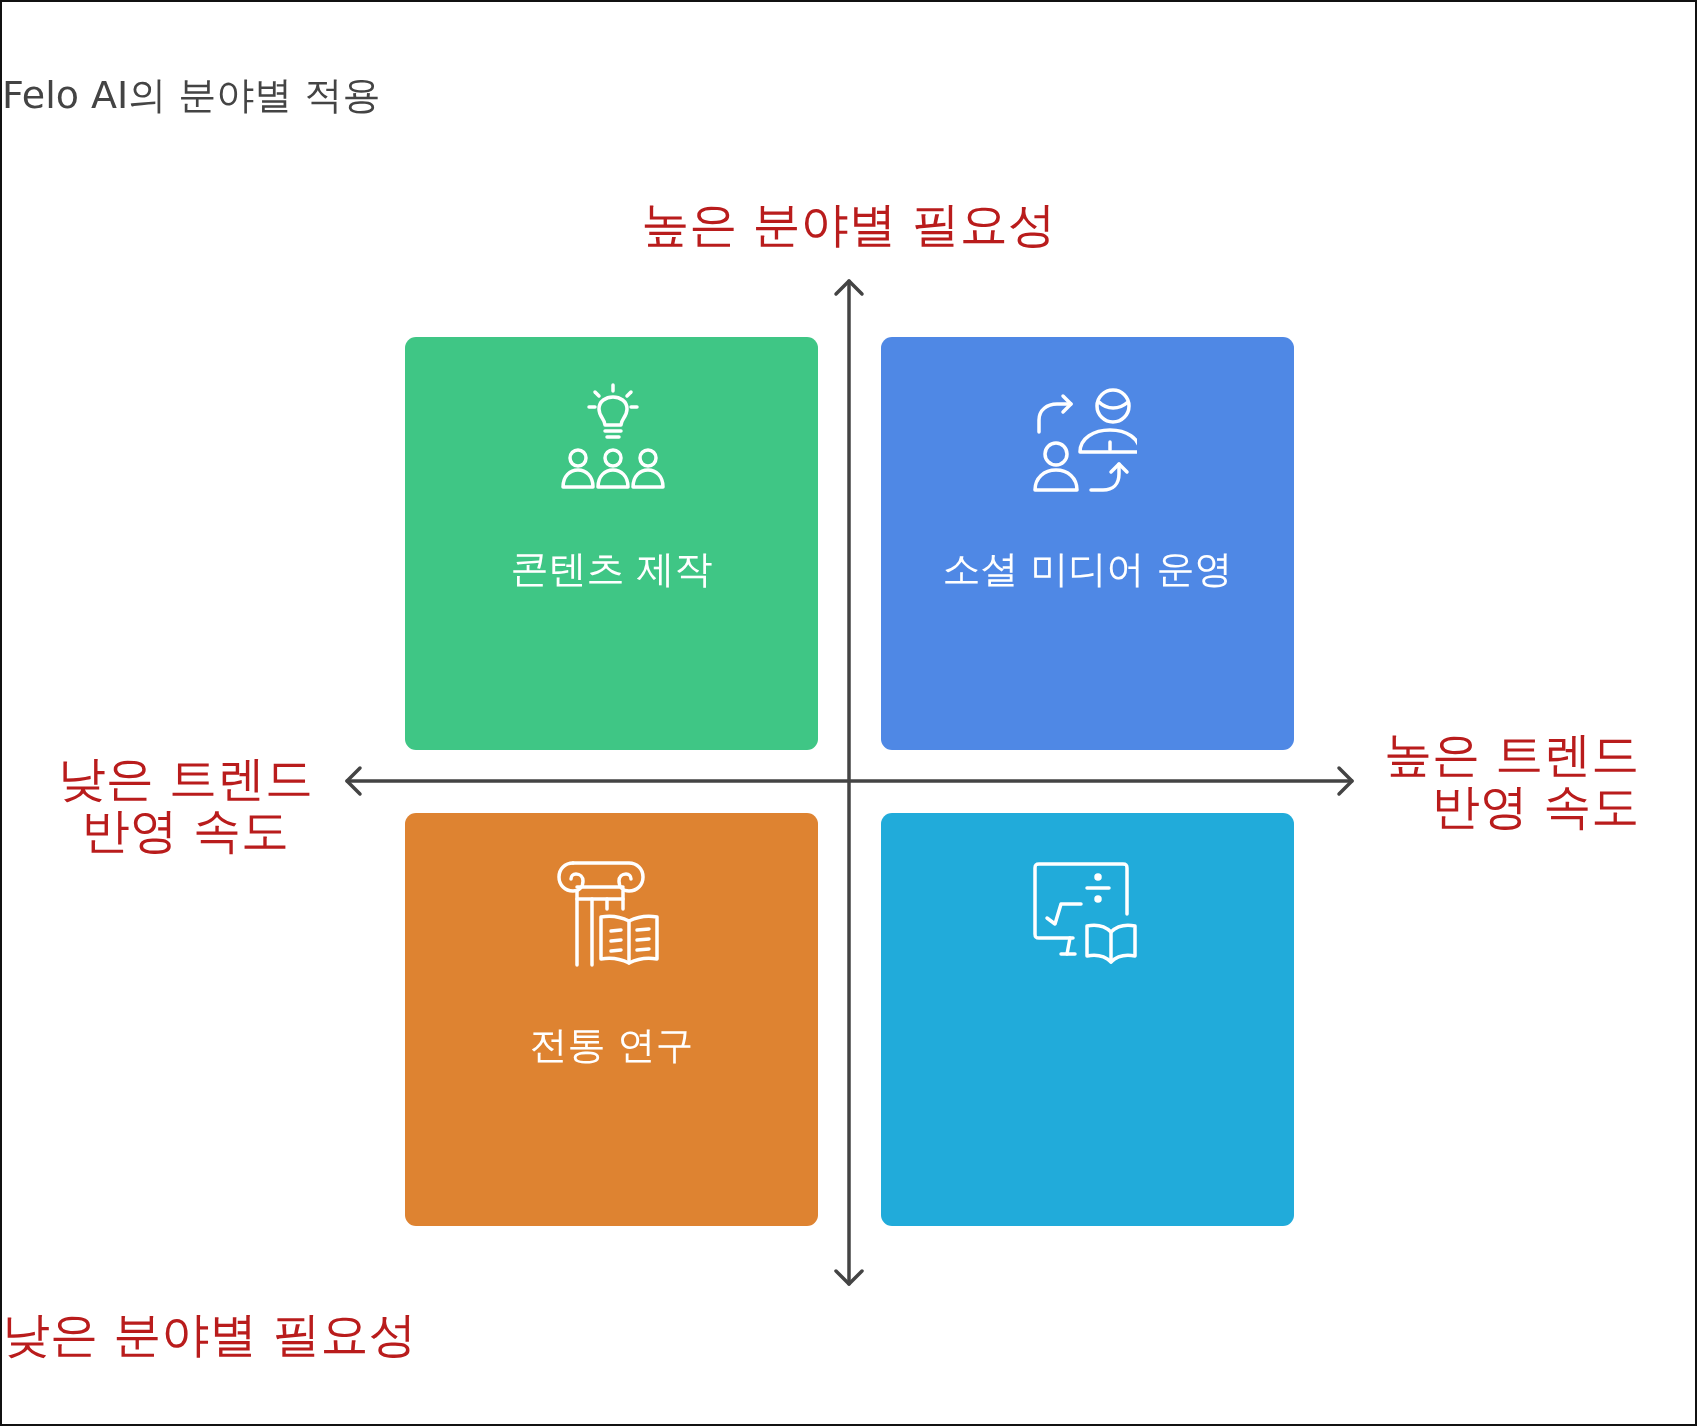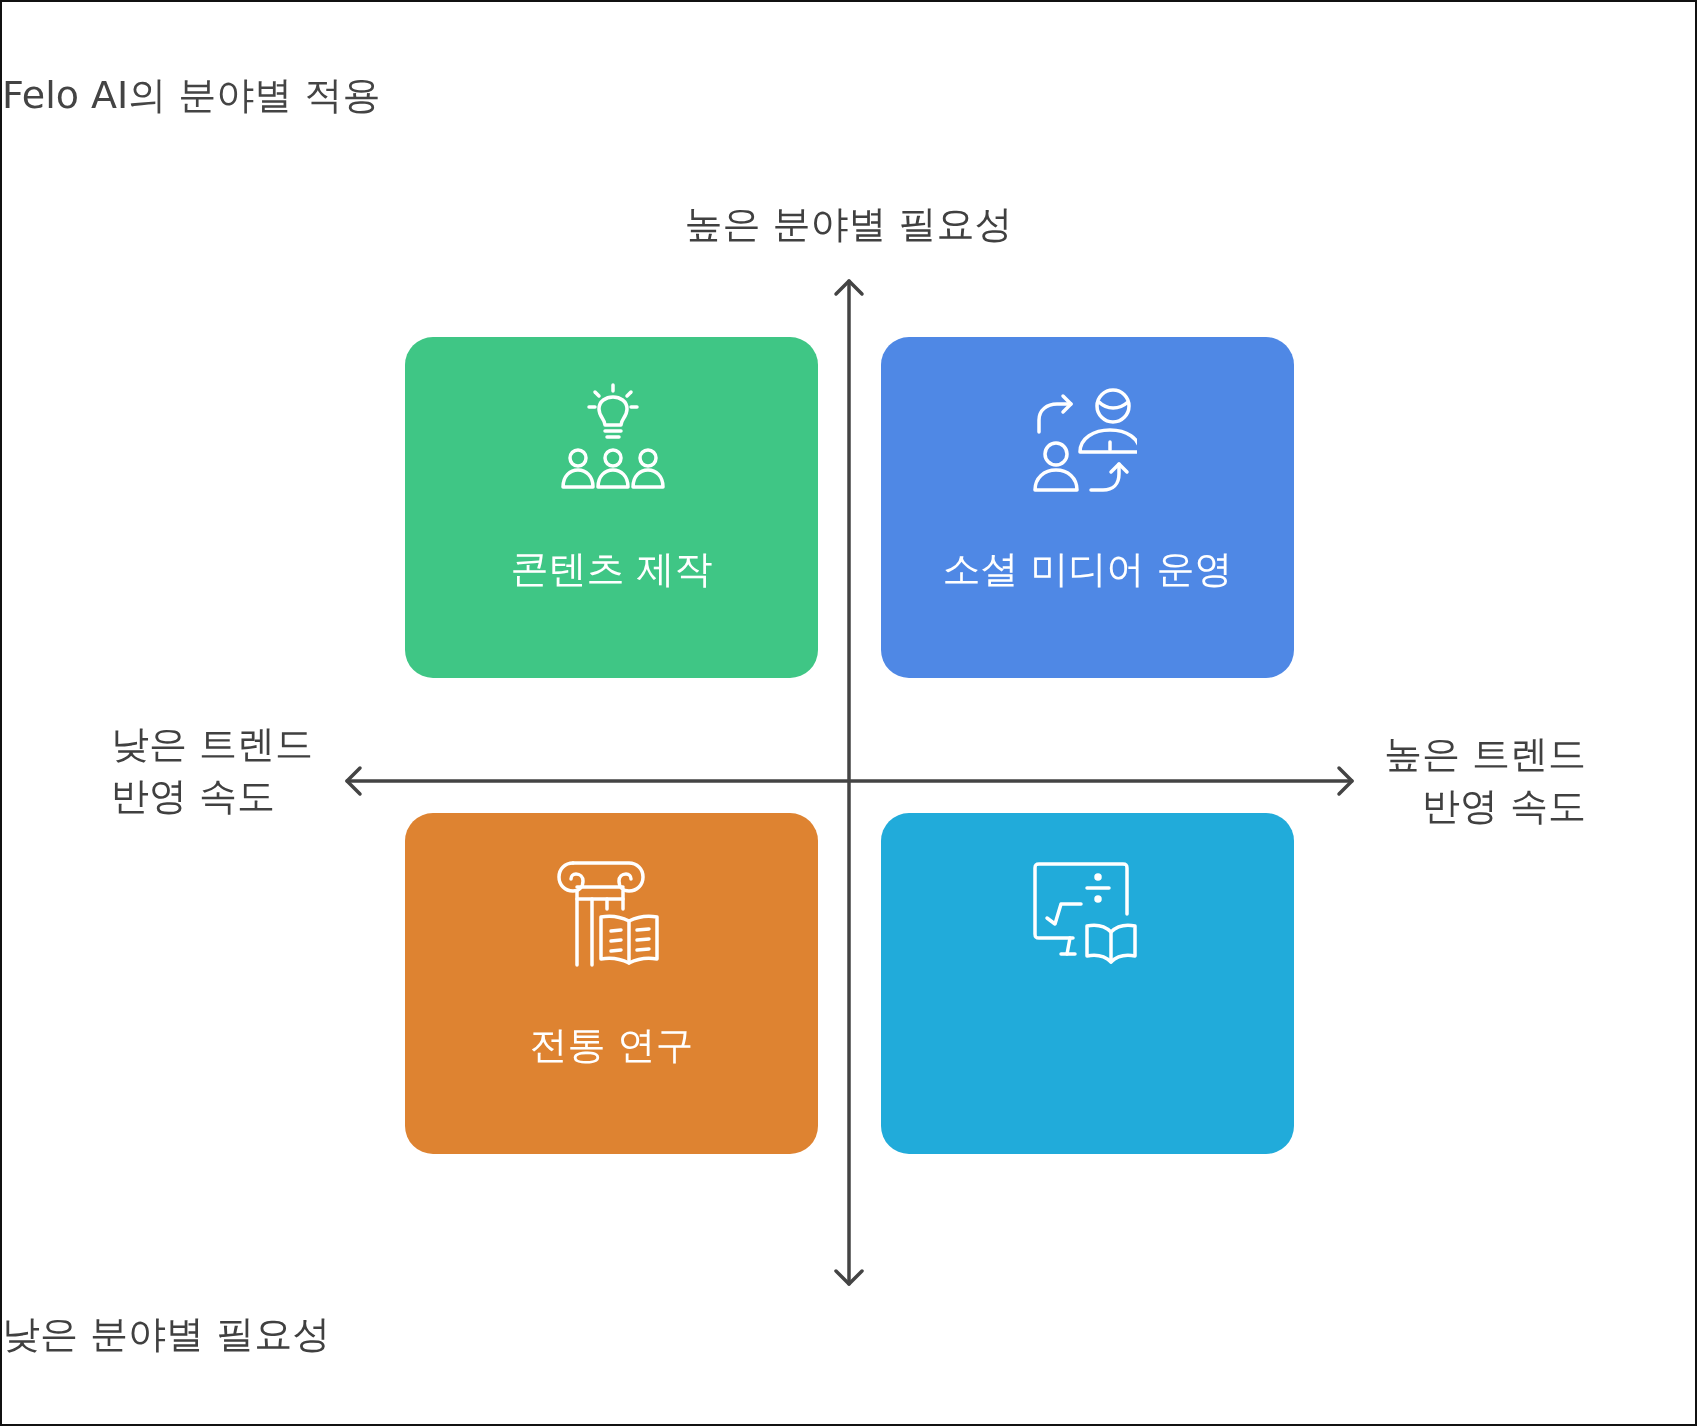--- a/index.html
+++ b/index.html
@@ -10,33 +10,33 @@
     border: 2px solid #111111;
     background: #ffffff;
     font-family: "DejaVu Sans", "Liberation Sans", sans-serif;
     color: #444444;
   }
   .title {
     position: absolute; left: 0; width: 1693px; top: 68px;
     font-size: 38px; line-height: 50px; color: #444444;
   }
   .axis-label {
-    position: absolute; font-size: 38px; line-height: 52px; color: #404040; white-space: nowrap;
+    position: absolute; font-size: 48px; line-height: 52px; color: #b91c1c; white-space: nowrap;
   }
   .axis-top { left: 0; width: 1693px; top: 196px; text-align: center; }
   .axis-bottom { left: 0; width: 1470px; top: 1306px; text-align: left; }
-  .axis-left { right: 1382px; top: 716px; text-align: left; margin-left: 19px; }
+  .axis-left { right: 1382px; top: 750px; text-align: center; margin-left: 19px; }
   .axis-right { left: 1382px; top: 726px; text-align: right; }
   .axis-label span { display: block; }
 
   svg.axes { position: absolute; left: 0; top: 0; }
 
   .quad {
-    position: absolute; width: 413px; height: 341px;
-    border-radius: 28px; color: #ffffff;
+    position: absolute; width: 413px; height: 413px;
+    border-radius: 11px; color: #ffffff;
   }
   .quad .icon { position: absolute; left: 156px; top: 46px; width: 104px; height: 108px; }
   .quad .label {
     position: absolute; left: 0; width: 413px; top: 207px;
     text-align: center; font-size: 38px; line-height: 50px; color: #ffffff; white-space: nowrap;
   }
   #q-tl { left: 403px; top: 335px; background: #3FC685; }
   #q-tr { left: 879px; top: 335px; background: #4F88E5; }
   #q-bl { left: 403px; top: 811px; background: #DE8331; }
   #q-br { left: 879px; top: 811px; background: #21ABDA; }

